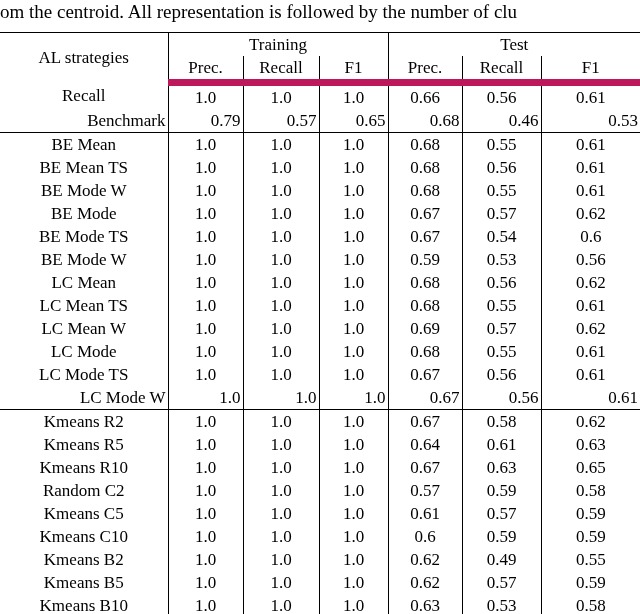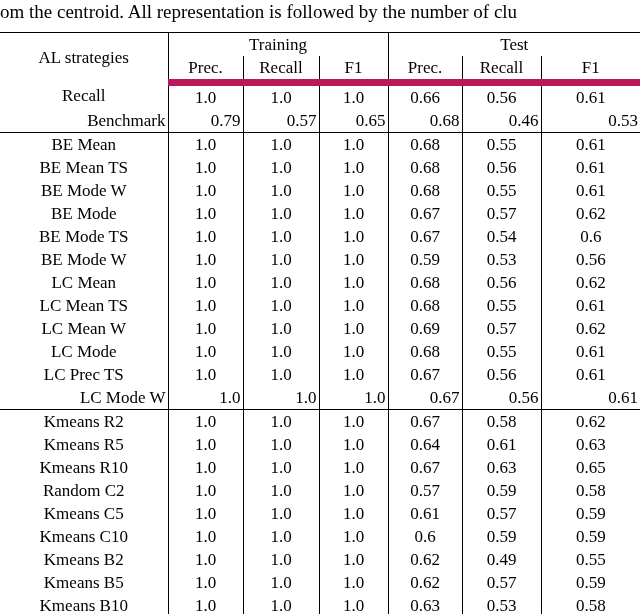--- a/index.html
+++ b/index.html
@@ -184,21 +184,21 @@
         <tr>
           <td class="v-right">LC Mode</td>
           <td class="v-right">1.0</td>
           <td class="v-right">1.0</td>
           <td class="v-right">1.0</td>
           <td class="v-right">0.68</td>
           <td class="v-right">0.55</td>
           <td>0.61</td>
         </tr>
         <tr>
-          <td class="v-right">LC Prec TS</td>
+          <td class="v-right">LC Mode TS</td>
           <td class="v-right">1.0</td>
           <td class="v-right">1.0</td>
           <td class="v-right">1.0</td>
           <td class="v-right">0.67</td>
           <td class="v-right">0.56</td>
           <td>0.61</td>
         </tr>
         <tr class="section-end">
           <td class="v-right">LC Mode W</td>
           <td class="v-right">1.0</td>

